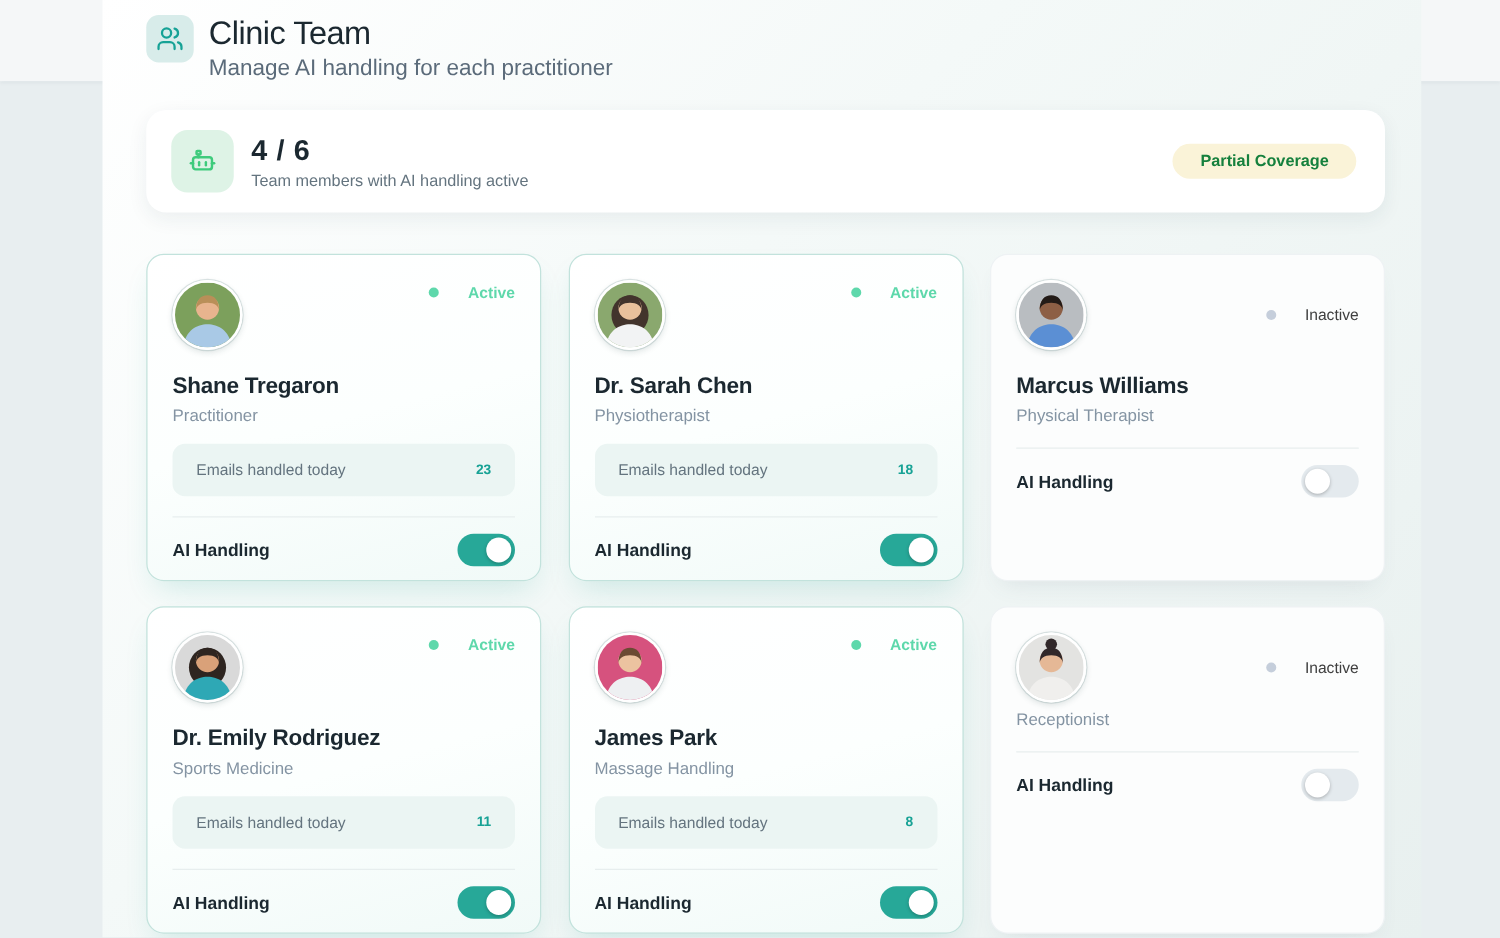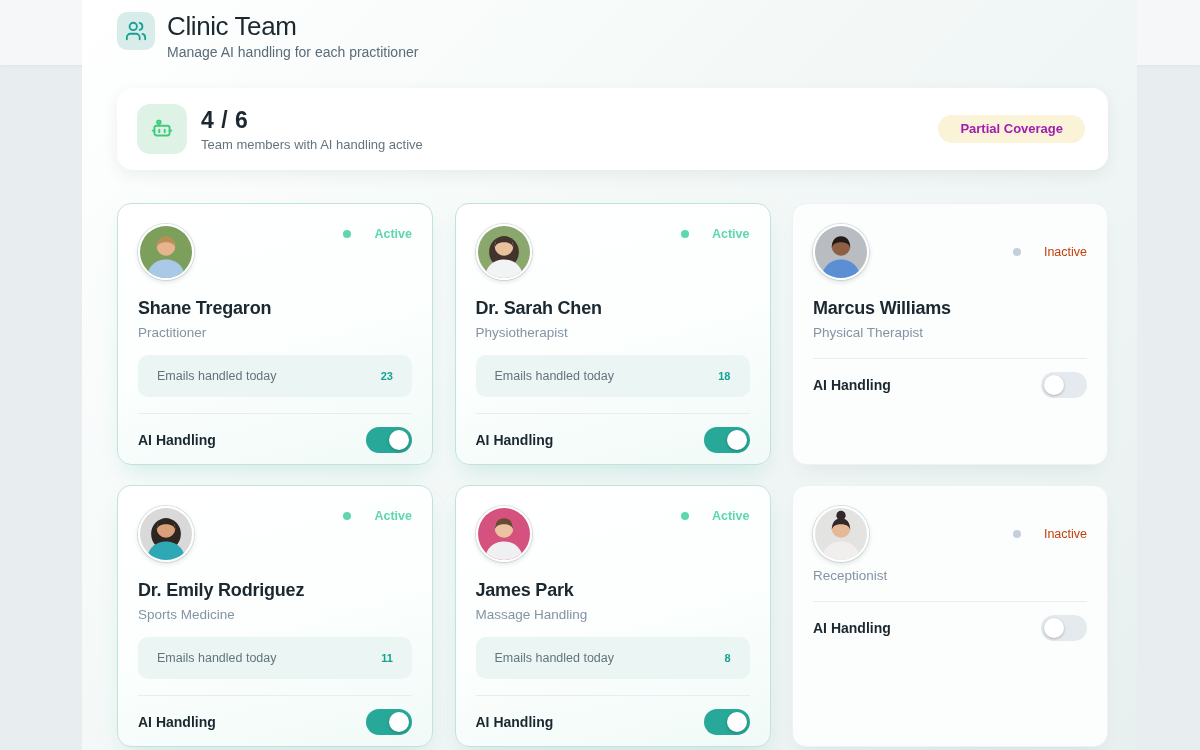--- a/index.html
+++ b/index.html
@@ -20,39 +20,39 @@
     background:linear-gradient(135deg,#ffffff 0%,#f4f9f8 40%,#e8f0ef 100%);
   }
 
   
   .page-header { position:absolute; left:35px; top:12px; display:flex; gap:12px; }
   .header-icon-box {
     width:38px; height:38px; border-radius:10px; background:#d8ecea;
     display:flex; align-items:center; justify-content:center; flex:0 0 auto;
   }
   .page-title { font-size:26px; font-weight:normal; letter-spacing:-0.4px; color:#1b2830; line-height:1.1; }
-  .page-subtitle { font-size:14px; color:#5b6b7a; margin-top:3px; }
+  .page-subtitle { font-size:18px; color:#5b6b7a; margin-top:3px; }
 
   
   .summary {
     position:absolute; left:35px; top:88px; width:991px; height:82px;
     background:#ffffff; border-radius:16px;
     box-shadow:0 5px 16px rgba(30,60,70,0.07);
     display:flex; align-items:center; padding:0 23px 0 20px;
   }
   .summary-icon-box {
     width:50px; height:50px; border-radius:13px; background:#def3e6;
     display:flex; align-items:center; justify-content:center; flex:0 0 auto;
   }
   .summary-texts { margin-left:14px; flex:1; }
   .summary-count { font-size:23px; font-weight:bold; color:#1b2830; letter-spacing:0.5px; }
   .summary-label { font-size:13px; color:#64747f; margin-top:3px; }
   .coverage-badge {
     height:28px; line-height:28px; padding:0 22px; border-radius:14px;
-    background:#faf3d8; color:#a21caf; font-size:13px; font-weight:bold;
+    background:#faf3d8; color:#15803d; font-size:13px; font-weight:bold;
   }
 
   
   .grid {
     position:absolute; left:35px; top:203px;
     display:grid; grid-template-columns:repeat(3,316px); grid-auto-rows:262px;
     gap:20px 21.5px;
   }
   .card {
     border-radius:14px; padding:20px; position:relative;
@@ -74,21 +74,21 @@
     border:2px solid #ffffff; box-shadow:0 0 0 1px rgba(120,150,150,0.25), 0 2px 5px rgba(30,60,60,0.15);
     flex:0 0 auto;
   }
   .avatar svg { display:block; }
   .avatar .hair-back, .avatar .bun { display:none; }
   .avatar[data-hair="curly"] .hair-back, .avatar[data-hair="bob"] .hair-back { display:block; }
   .avatar[data-hair="bun"] .bun { display:block; }
 
   .status { display:flex; align-items:center; gap:23px; margin-top:3px; font-size:12.5px; font-weight:bold; }
   .card.active .status { color:#5ed8ab; }
-  .card.inactive .status { color:#c2410c; font-weight:normal;margin-top:21px; }
+  .card.inactive .status { color:#404040; font-weight:normal;margin-top:21px; }
   .dot { width:8px; height:8px; border-radius:50%; }
   .card.active .dot { background:#5ed8ab; }
   .card.inactive .dot { background:#c5cedb; }
 
   .member-name { font-size:18px; font-weight:bold; color:#1b2830; margin-top:18px; letter-spacing:-0.2px; }
   .member-role { font-size:13.5px; color:#8494a3; margin-top:6px; }
 
   .stat {
     margin-top:15px; height:42px; border-radius:10px; background:#ebf5f3;
     display:flex; align-items:center; justify-content:space-between; padding:0 19px;gap:40px;

